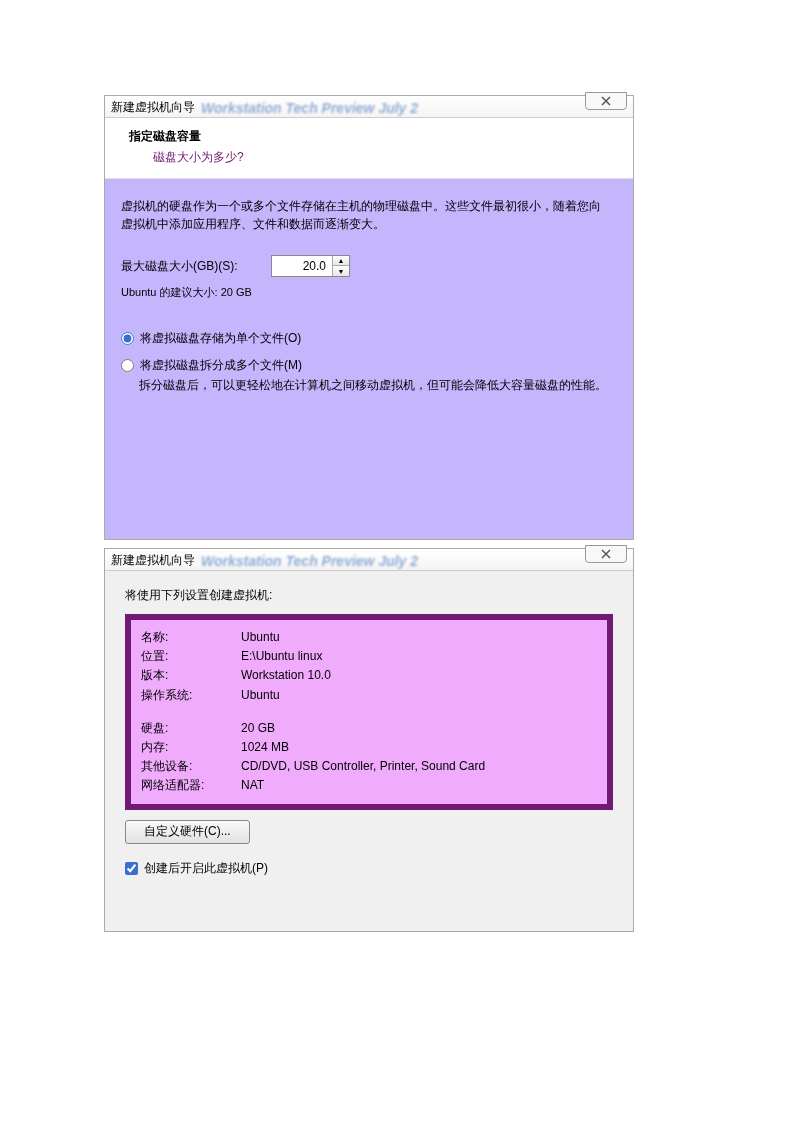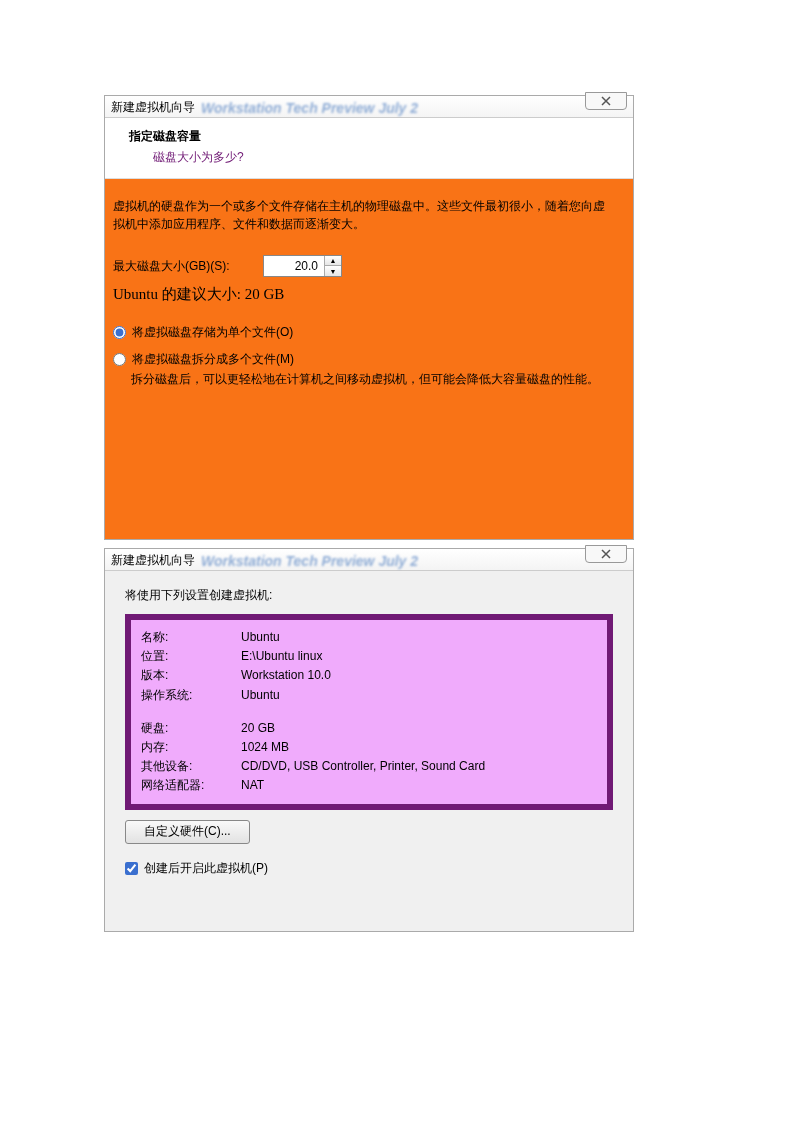--- a/index.html
+++ b/index.html
@@ -56,22 +56,22 @@
     }
     .close-button svg { width: 10px; height: 10px; }
     .header-panel {
       background: #fff;
       border-bottom: 1px solid #ddd;
       padding: 10px 14px 12px 24px;
     }
     .header-title { font-weight: bold; font-size: 12px; margin-bottom: 4px; }
     .header-sub { font-size: 12px; margin-left: 24px; color: #701a75; }
     .body-panel {
-      background: #f97316;
-      padding: 18px 24px 20px 8px;
+      background: #c4b5fd;
+      padding: 18px 24px 20px 16px;
       min-height: 360px;
     }
     .desc { font-size: 12px; line-height: 1.5; margin-bottom: 22px; }
     .field-row { display: flex; align-items: center; margin-bottom: 8px; }
     .field-label { width: 130px; font-size: 12px; }
     .spinner-wrap {
       display: inline-flex;
       align-items: stretch;
       border: 1px solid #888;
       background: #fff;
@@ -89,21 +89,21 @@
     }
     .spinner-btns { display: flex; flex-direction: column; border-left: 1px solid #aaa; }
     .spinner-btn {
       width: 16px; height: 10px;
       background: linear-gradient(#fff,#e6e6e6);
       display: flex; align-items: center; justify-content: center;
       cursor: pointer;
       font-size: 7px; line-height: 1;
     }
     .spinner-btn:first-child { border-bottom: 1px solid #aaa; }
-    .rec { font-size: 15px; margin-bottom: 20px; font-family: Liberation Serif, serif; }
+    .rec { font-size: 11px; margin-bottom: 30px; }
     .radio-row { display: flex; align-items: center; margin-bottom: 10px; }
     .radio-row input[type=radio] { margin-right: 6px; accent-color: #3a6fcf; cursor: pointer; }
     .radio-label { font-size: 12px; cursor: pointer; }
     .radio-help { font-size: 12px; margin-left: 18px; margin-top: 2px; line-height: 1.5; color: #000; }
     .body-panel2 {
       background: #f0f0f0;
       padding: 16px 20px 20px 20px;
       min-height: 360px;
     }
     .summary-intro { font-size: 12px; margin-bottom: 10px; }

